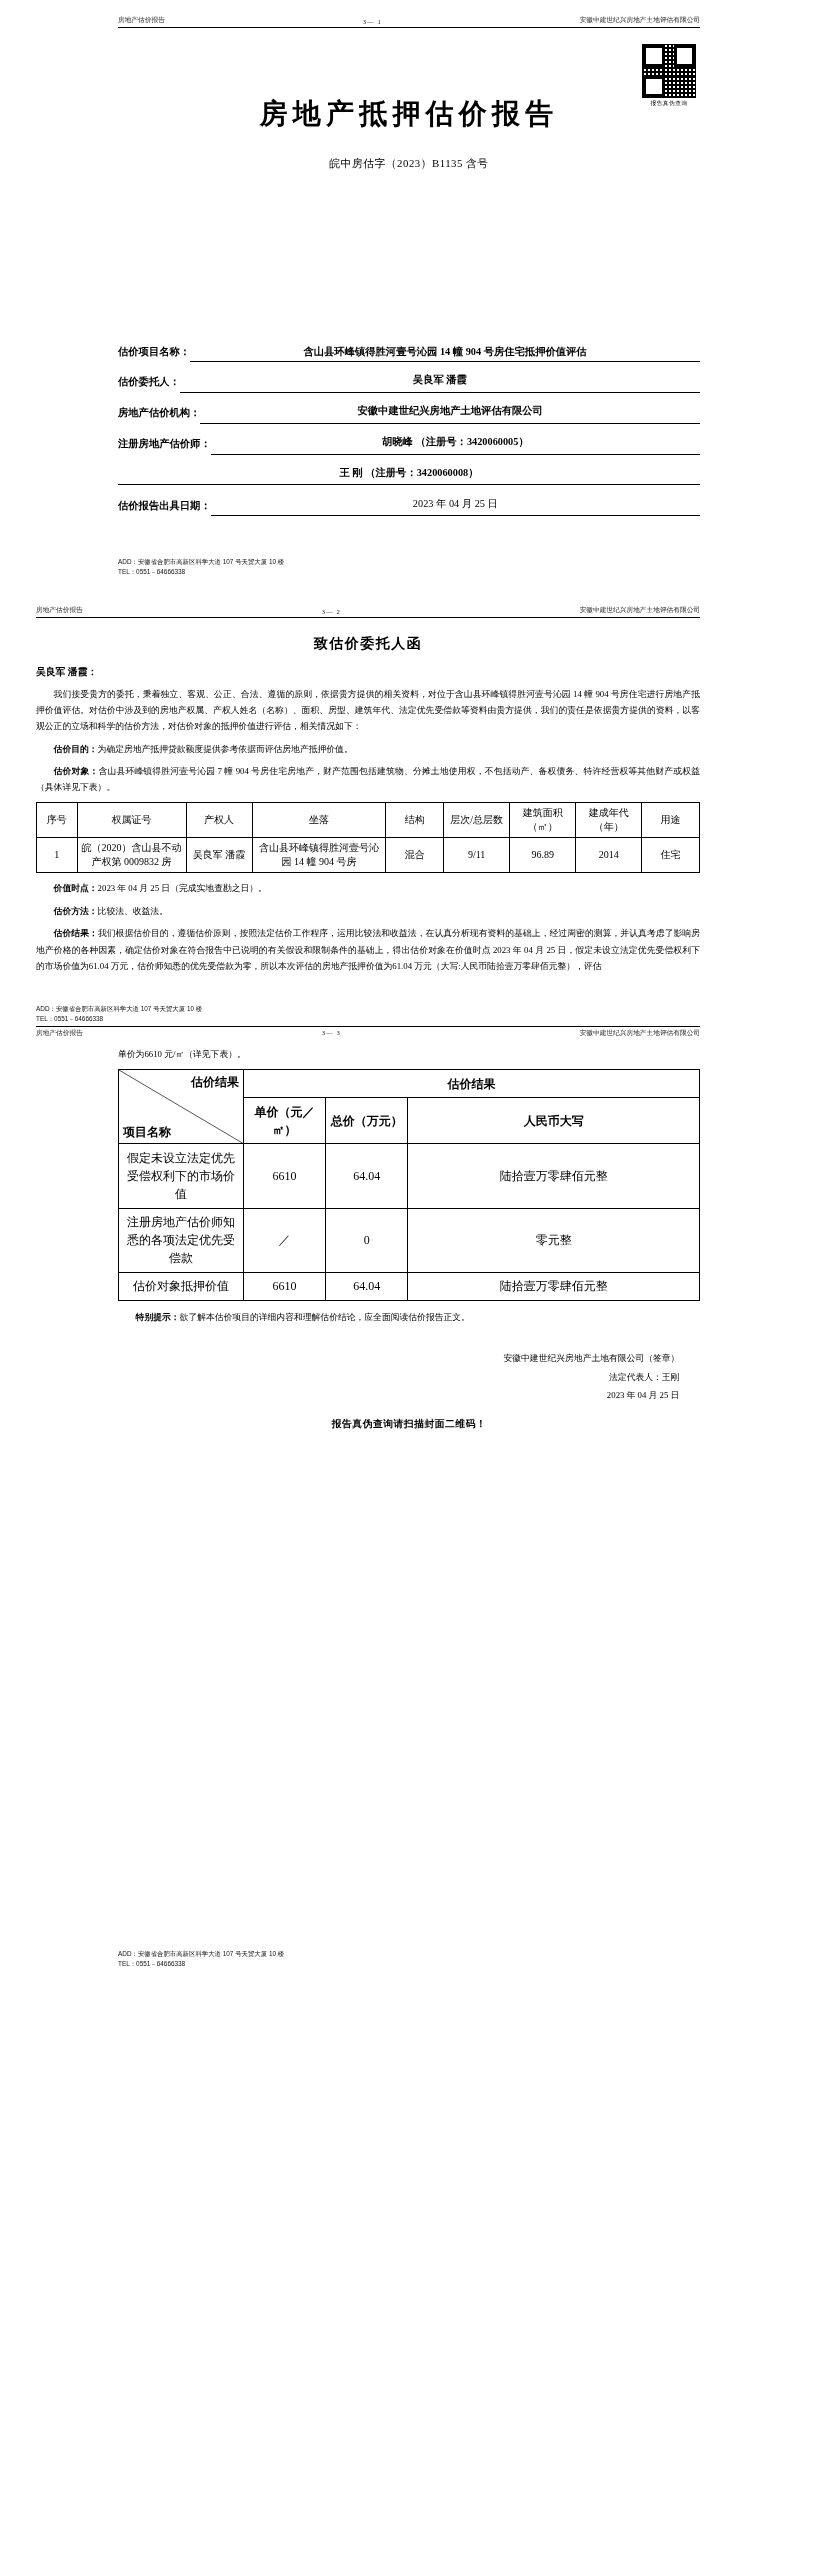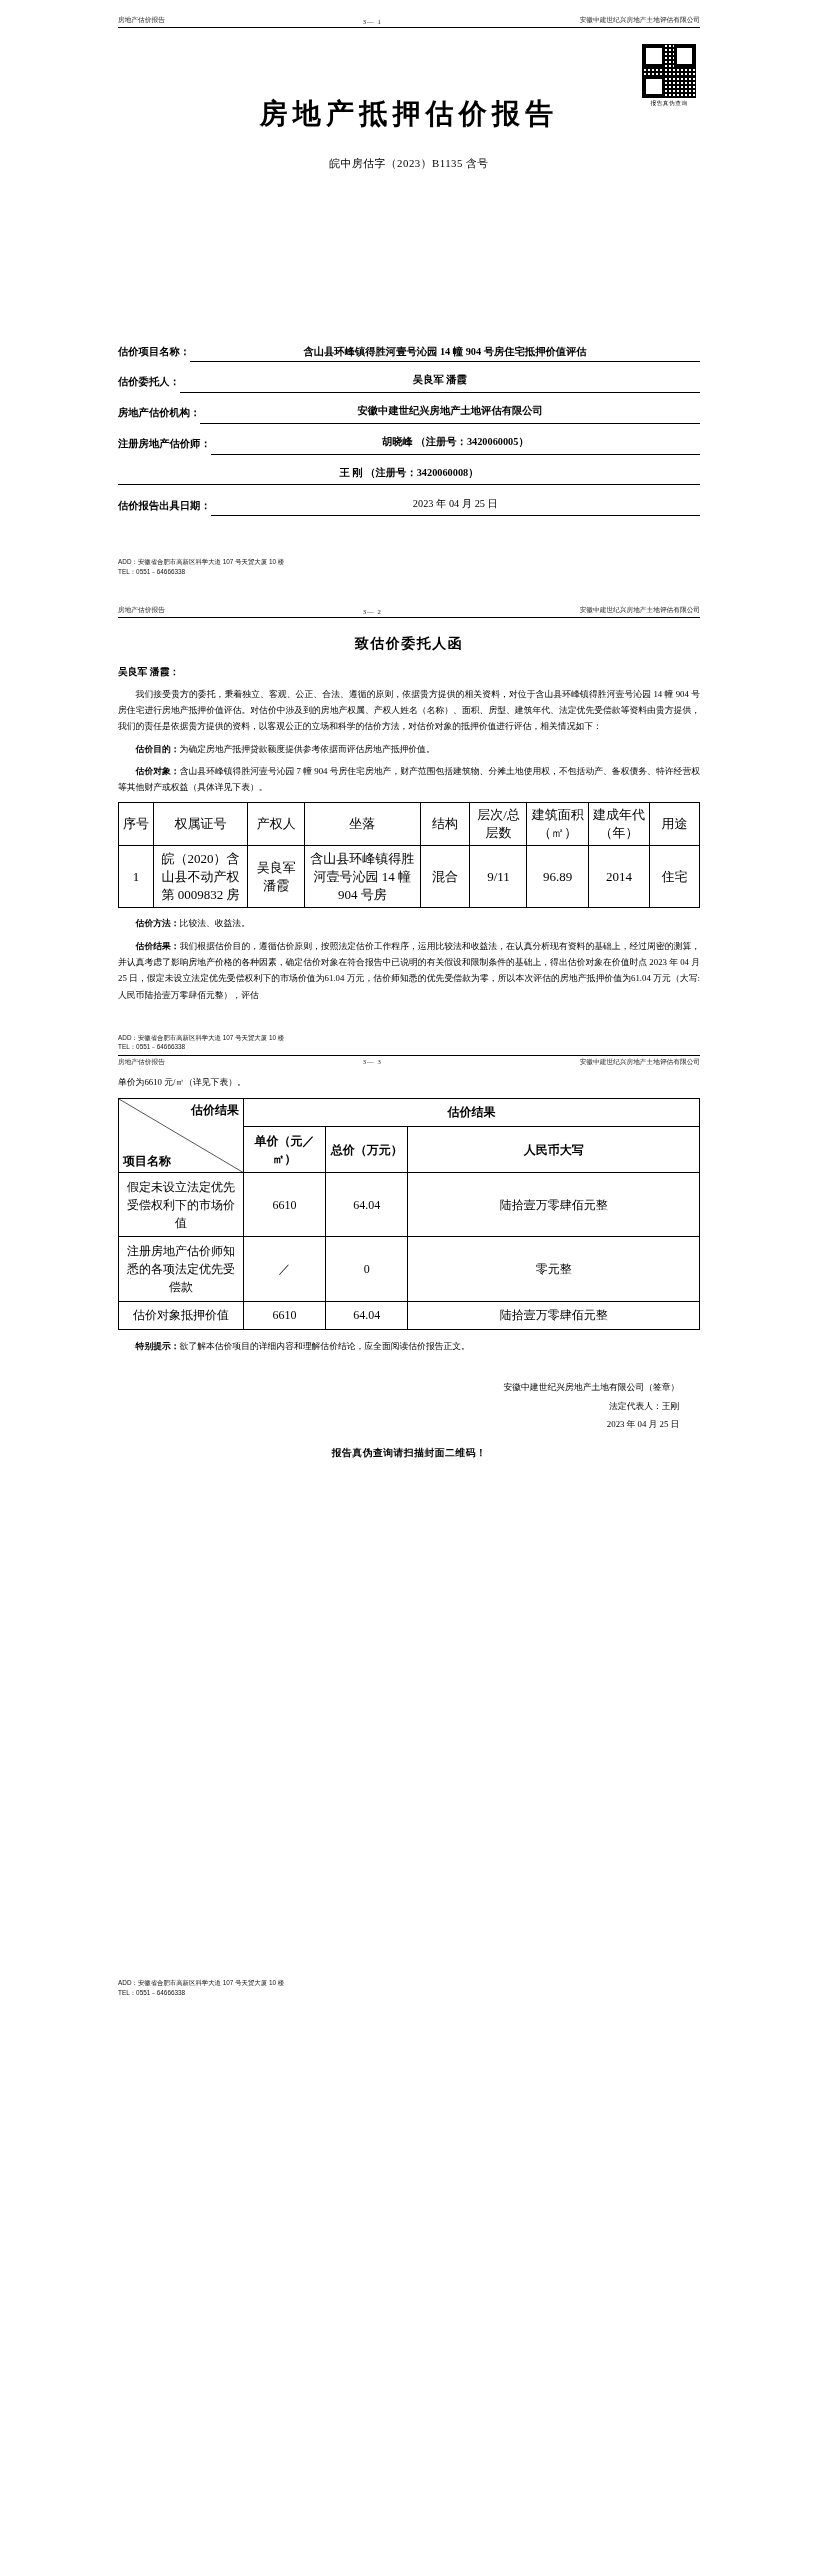--- a/index.html
+++ b/index.html
@@ -125,21 +125,21 @@
     font-size:8.8px;
     line-height:1.85;
     text-indent:2em;
     margin:0 0 6.2px 0;
     text-align:justify;
   }
   .b{font-weight:bold;}
   table.tbl{
     border-collapse:collapse;
     width:100%;
-    font-size:13px;
+    font-size:10px;
     margin:5.2px 0 7.2px 0;
     border-radius:19px;
   }
   table.tbl th,table.tbl td{
     border:0.5px solid #000;
     text-align:center;
     vertical-align:middle;
     padding:3.1px 1.5px;
     line-height:1.4;
   }
@@ -175,21 +175,21 @@
     padding-right:20.6px;
   }
   .sign-center{
     text-align:center;
     font-size:9.8px;
     font-weight:bold;
     margin-top:13.4px;
     letter-spacing:0.5px;
   }
   .spacer-xtall{height:515px;}
-  .mid-head-wrap{margin-top:13.4px;}
+  .mid-head-wrap{margin-top:13.4px;padding-left:36px;}
 </style>
 </head>
 <body>
 
 <div class="page">
 
   <div class="sheet">
 
     <div class="run-head">
       <div class="rh-left">房地产估价报告</div>
@@ -288,20 +288,23 @@
           <td>含山县环峰镇得胜河壹号沁园 14 幢 904 号房</td>
           <td>混合</td>
           <td>9/11</td>
           <td>96.89</td>
           <td>2014</td>
           <td>住宅</td>
         </tr>
       </tbody>
     </table>
 
+    <p class="para">
+      <span class="b">价值时点：</span><span>2023 年 04 月 25 日（完成实地查勘之日）。</span>
+    </p>
 
 
     <p class="para">
       <span class="b">估价方法：</span><span>比较法、收益法。</span>
     </p>
 
     <p class="para">
       <span class="b">估价结果：</span><span>我们根据估价目的，遵循估价原则，按照法定估价工作程序，运用比较法和收益法，在认真分析现有资料的基础上，经过周密的测算，并认真考虑了影响房地产价格的各种因素，确定估价对象在符合报告中已说明的有关假设和限制条件的基础上，得出估价对象在价值时点 2023 年 04 月 25 日，假定未设立法定优先受偿权利下的市场价值为61.04 万元，估价师知悉的优先受偿款为零，所以本次评估的房地产抵押价值为61.04 万元（大写:人民币陆拾壹万零肆佰元整），评估</span>
     </p>
 

